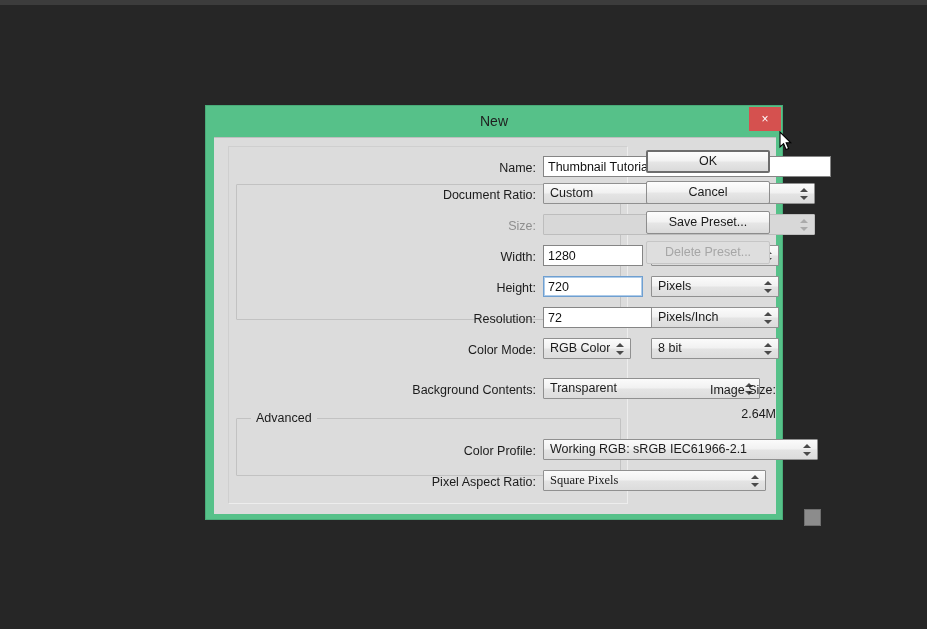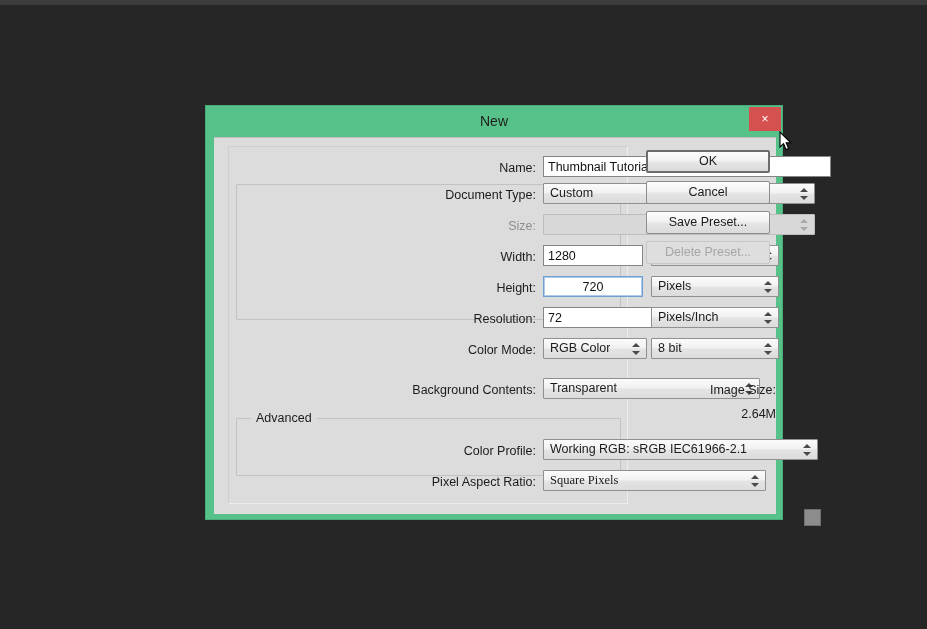--- a/index.html
+++ b/index.html
@@ -244,21 +244,21 @@
 
   <div id="dialog-body">
 
     <div id="form-frame"></div>
 
     <div class="groupbox" style="left:22px; top:46px; width:385px; height:136px;"></div>
 
     <div class="label" style="left:177px; top:21px; width:145px;">Name:</div>
     <input class="textinput" style="left: 329px; top: 18px; width: 288px;" value="Thumbnail Tutorial">
 
-    <div class="label" style="left:177px; top:48px; width:145px;">Document Type:</div>
+    <div class="label" style="left:177px; top:48px; width:145px;">Document Ratio:</div>
     <div class="combo" style="left:329px; top:45px; width:272px;">
       <span class="ctext">Custom</span>
       <span class="spin">
           <i class="up"></i>
           <i class="dn"></i>
         </span>
     </div>
 
     <div class="label disabled" style="left:177px; top:79px; width:145px;">Size:</div>
     <div class="combo disabled" style="left:329px; top:76px; width:272px;">
@@ -273,41 +273,41 @@
     <input class="textinput" style="left: 329px; top: 107px; width: 100px;" value="1280">
     <div class="combo" style="left:437px; top:107px; width:128px;">
       <span class="ctext">Pixels</span>
       <span class="spin">
           <i class="up"></i>
           <i class="dn"></i>
         </span>
     </div>
 
     <div class="label" style="left:177px; top:141px; width:145px;">Height:</div>
-    <input class="textinput focused" style="left: 329px; top: 138px; width: 100px; text-align: center;" autofocus="" value="720">
+    <input class="textinput focused" style="left: 329px; top: 138px; width: 100px;" autofocus="" value="720">
     <div class="combo" style="left:437px; top:138px; width:128px;">
       <span class="ctext">Pixels</span>
       <span class="spin">
           <i class="up"></i>
           <i class="dn"></i>
         </span>
     </div>
 
     <div class="label" style="left:177px; top:172px; width:145px;">Resolution:</div>
     <input class="textinput" style="left: 329px; top: 169px; width: 109px;" value="72">
     <div class="combo" style="left:437px; top:169px; width:128px;">
       <span class="ctext">Pixels/Inch</span>
       <span class="spin">
           <i class="up"></i>
           <i class="dn"></i>
         </span>
     </div>
 
     <div class="label" style="left:177px; top:203px; width:145px;">Color Mode:</div>
-    <div class="combo" style="left:329px; top:200px; width:104px;">
+    <div class="combo" style="left:329px; top:200px; width:88px;">
       <span class="ctext">RGB Color</span>
       <span class="spin">
           <i class="up"></i>
           <i class="dn"></i>
         </span>
     </div>
     <div class="combo" style="left:437px; top:200px; width:128px;">
       <span class="ctext">8 bit</span>
       <span class="spin">
           <i class="up"></i>

